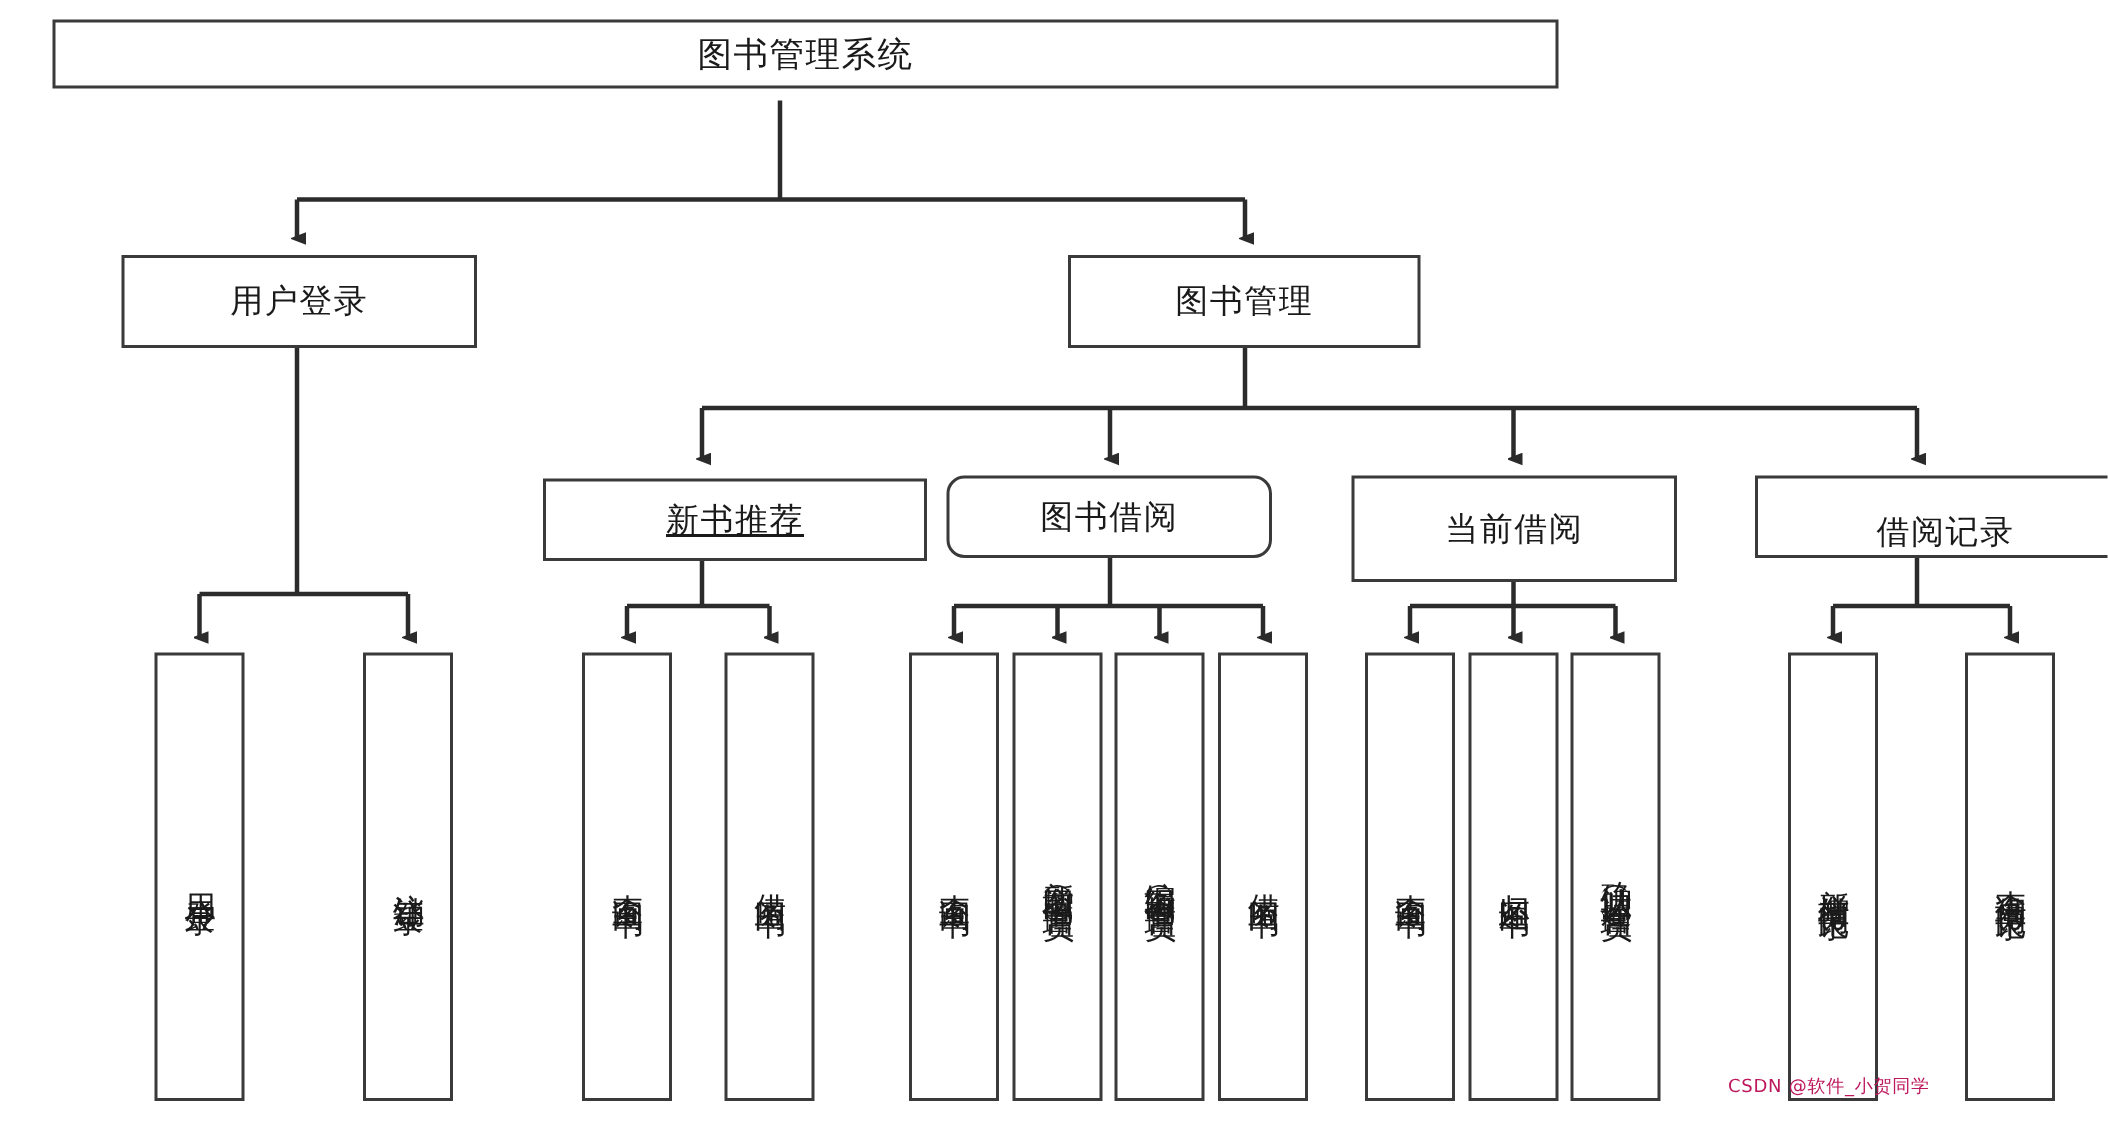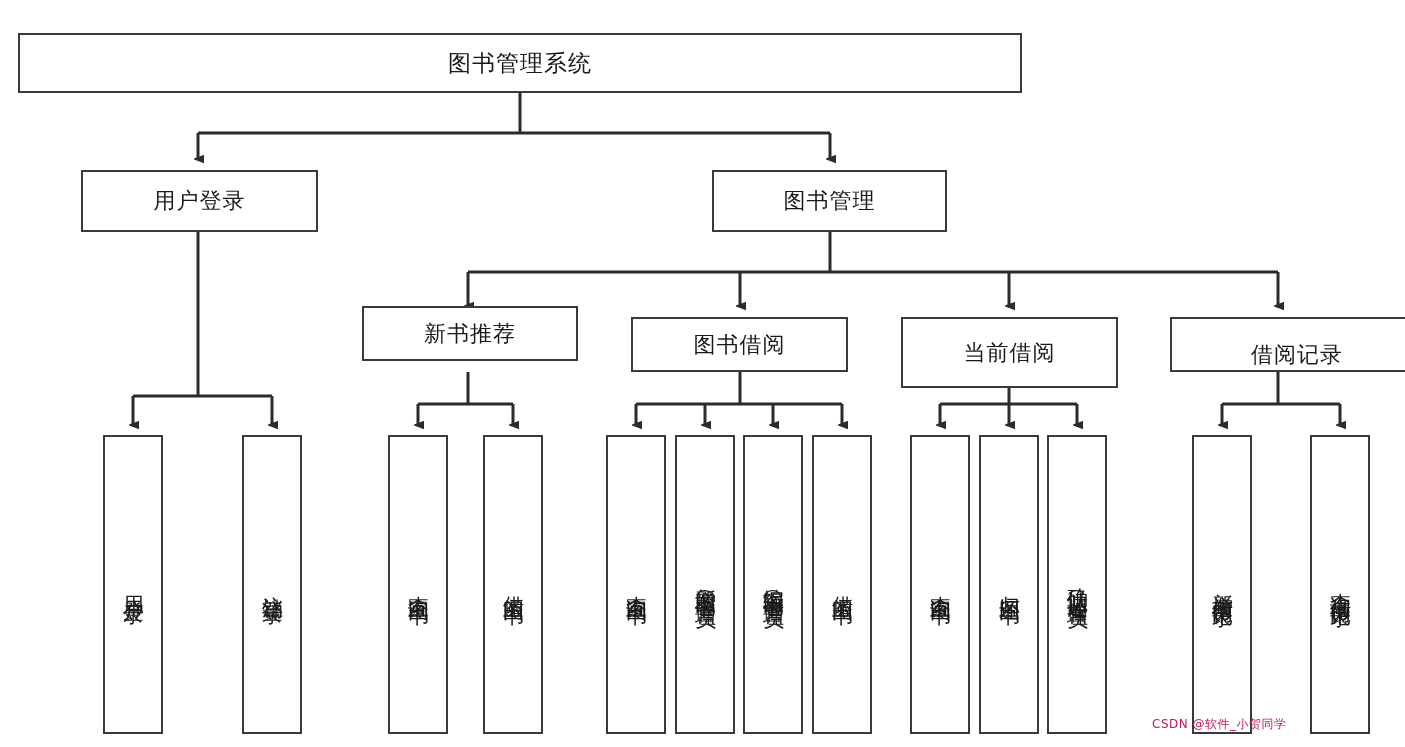--- a/index.html
+++ b/index.html
@@ -120,35 +120,35 @@
       <path d="M1009,404 L1009,425" marker-end="url(#arrow)"></path>
       <path d="M1077,404 L1077,425" marker-end="url(#arrow)"></path>
 
       <path d="M1278,372 L1278,404"></path>
       <path d="M1222,404 L1340,404"></path>
       <path d="M1222,404 L1222,425" marker-end="url(#arrow)"></path>
       <path d="M1340,404 L1340,425" marker-end="url(#arrow)"></path>
     </g>
   </svg>
 
-  <div class="node horiz root" style="left:18px; top:13px; width:1004px; height:60px;margin-top:20px;">
+  <div class="node horiz root" style="left:35px; top:13px; width:1004px; height:46px;">
     <span>图书管理系统</span>
   </div>
 
   <div class="node horiz" style="left:81px; top:170px; width:237px; height:62px;">
     <span>用户登录</span>
   </div>
   <div class="node horiz" style="left:712px; top:170px; width:235px; height:62px;text-align:center;">
     <span>图书管理</span>
   </div>
 
-  <div class="node horiz" style="left:362px; top:306px; width:216px; height:55px;">
+  <div class="node horiz" style="left:362px; top:319px; width:256px; height:55px;text-decoration:underline;">
     <span>新书推荐</span>
   </div>
-  <div class="node horiz" style="left:631px; top:317px; width:217px; height:55px;">
+  <div class="node horiz" style="left:631px; top:317px; width:217px; height:55px;border-radius:12px;">
     <span>图书借阅</span>
   </div>
   <div class="node horiz" style="left:901px; top:317px; width:217px; height:71px;">
     <span>当前借阅</span>
   </div>
   <div class="node horiz" style="left:1170px; top:317px; width:254px; height:55px;align-items:flex-end;">
     <span>借阅记录</span>
   </div>
 
   <div class="node vert" style="left:103px; top:435px; width:60px; height:299px;">

